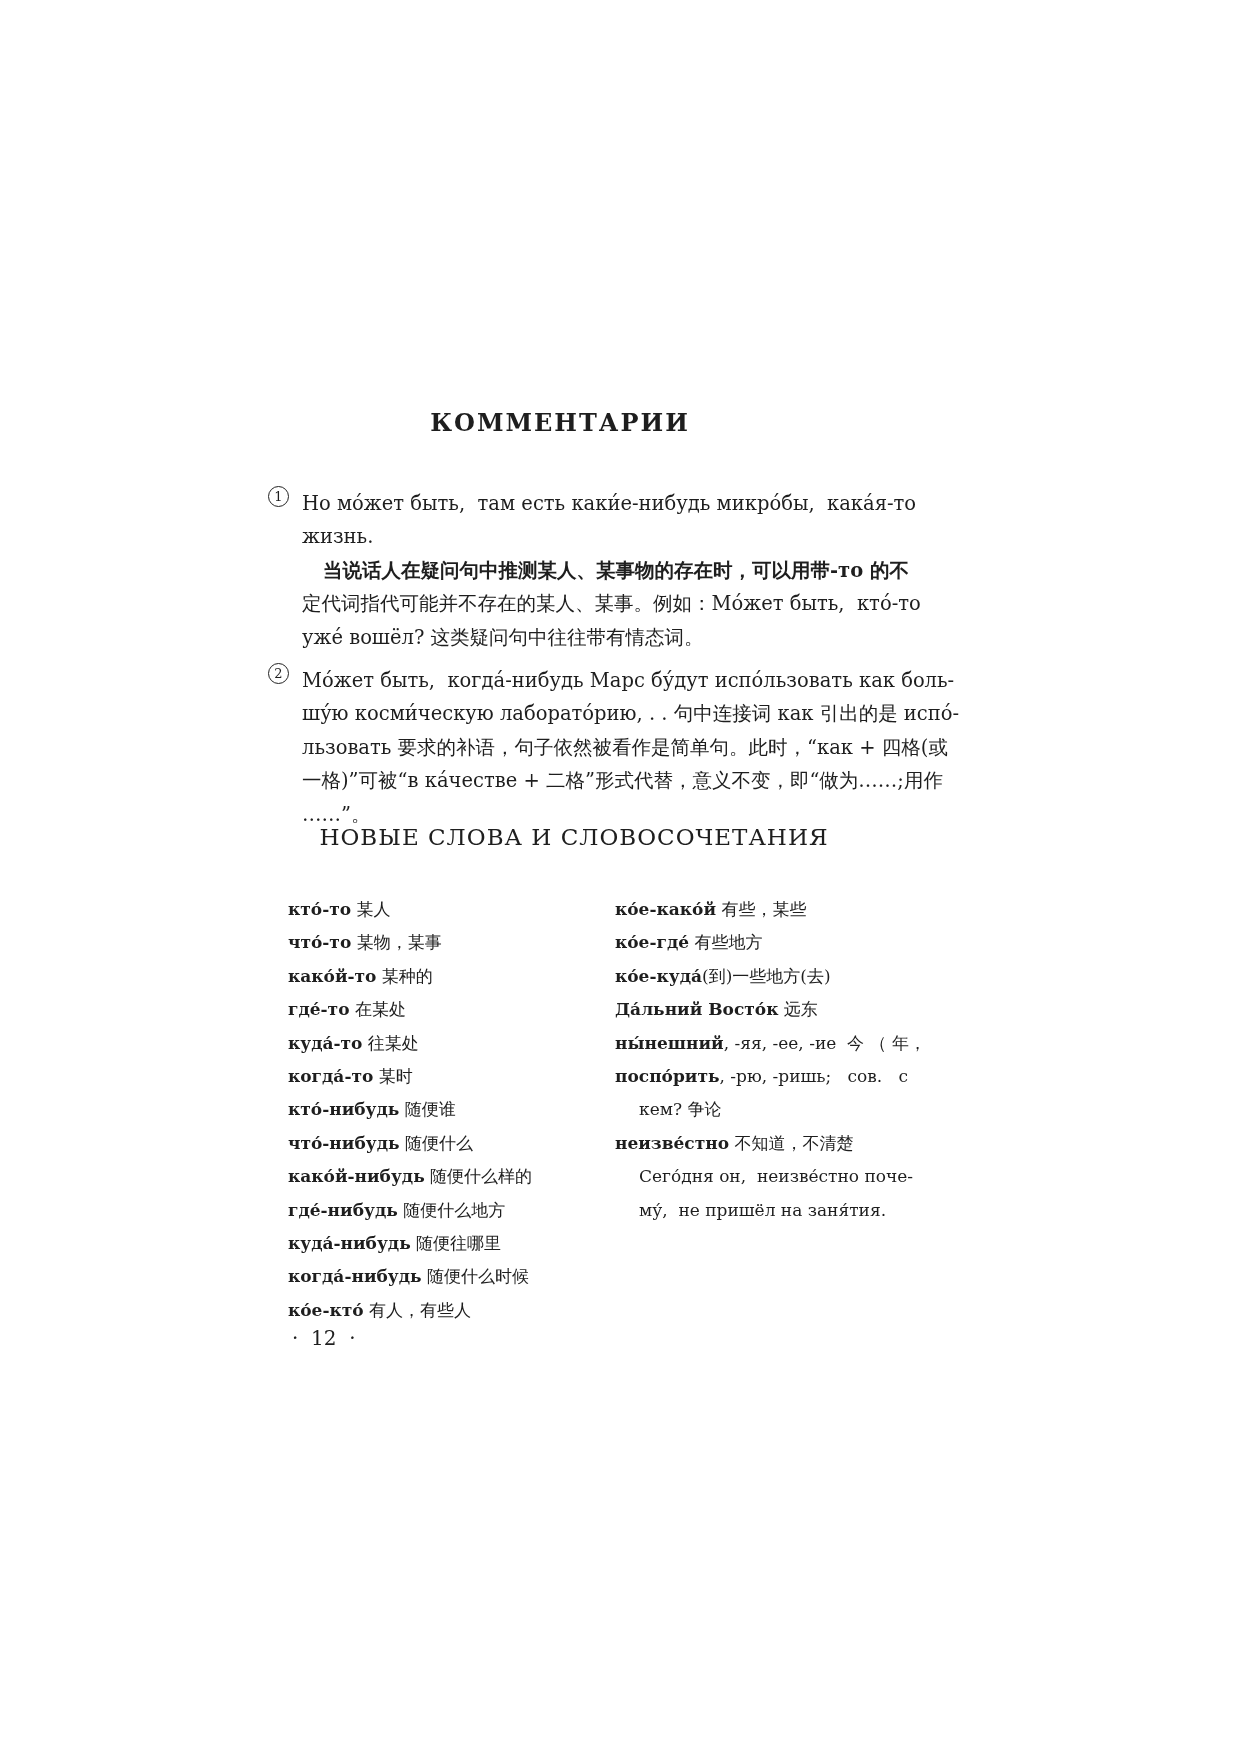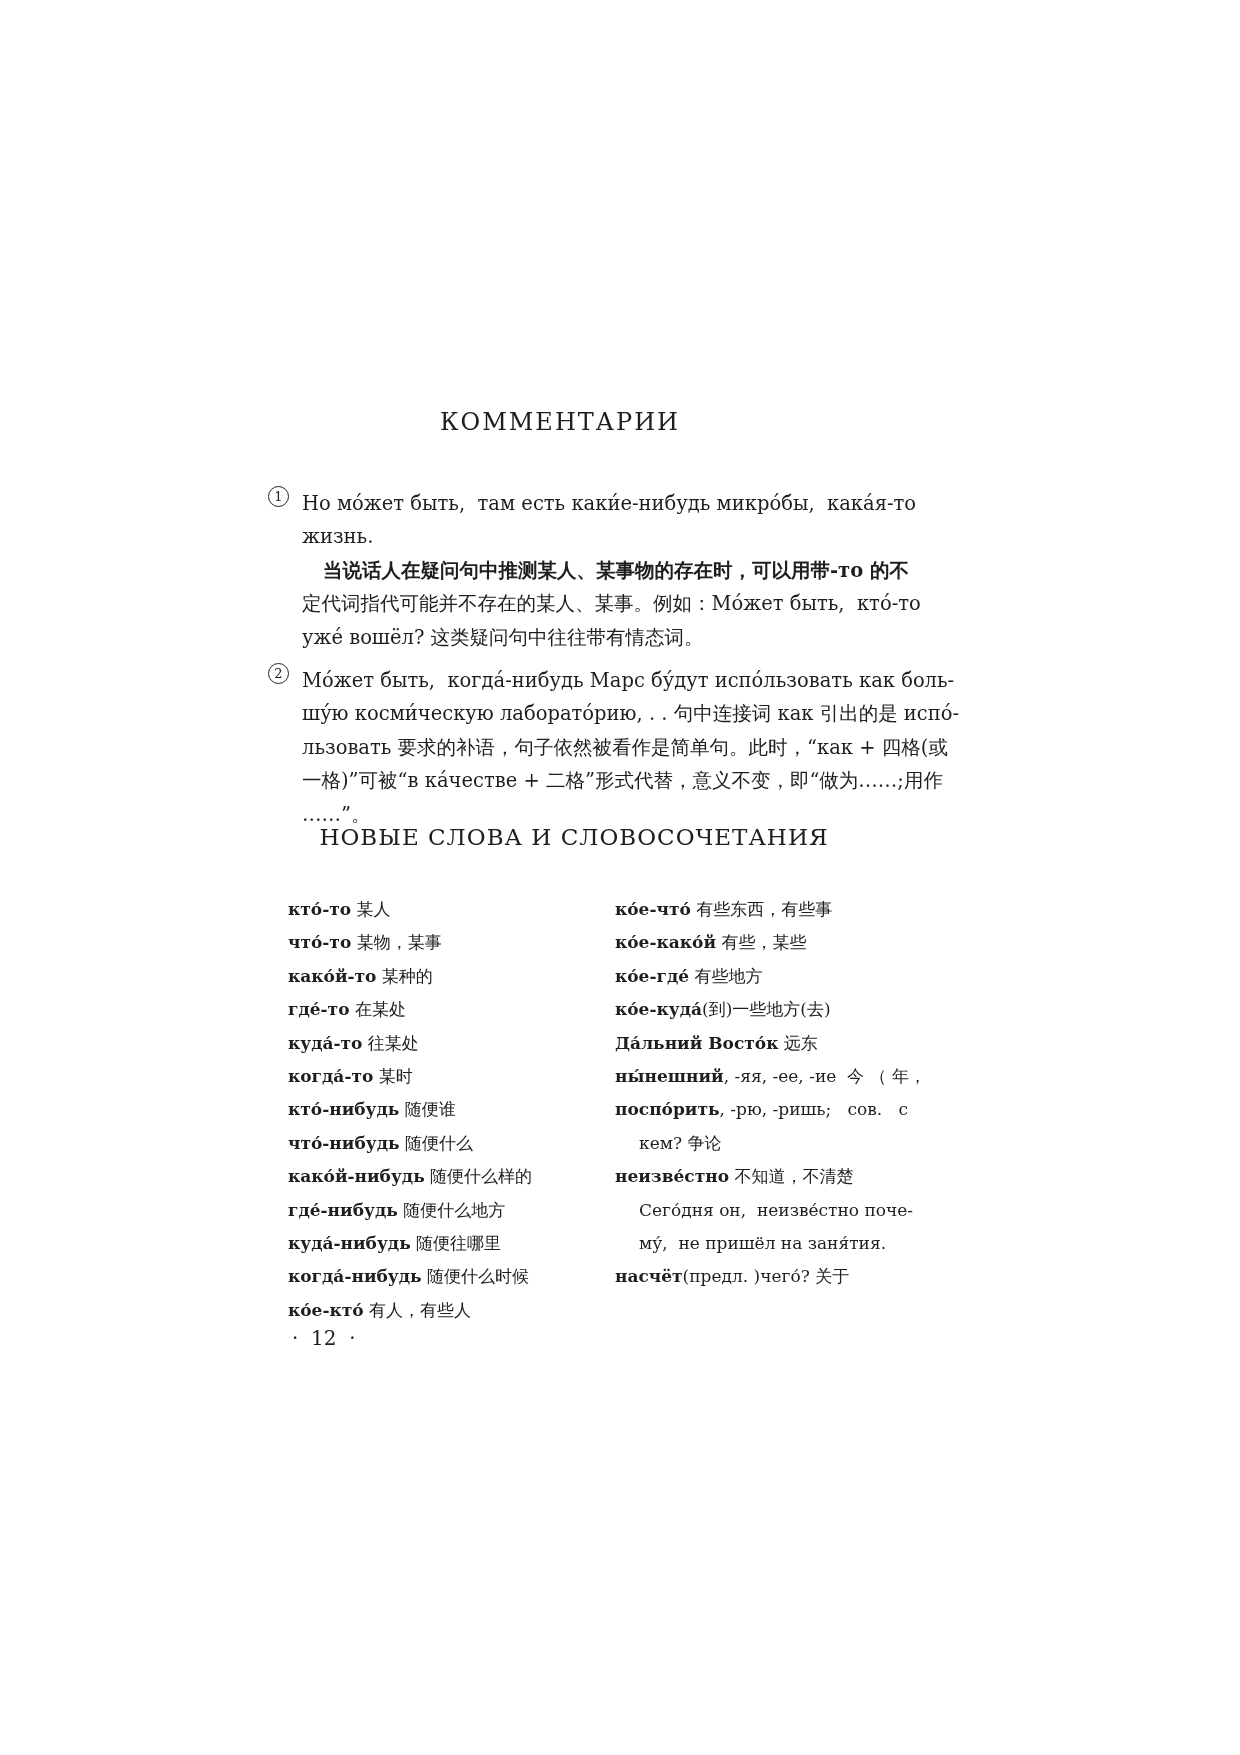--- a/index.html
+++ b/index.html
@@ -5,21 +5,21 @@
   * { margin:0; padding:0; box-sizing:border-box; }
   html, body { width:1240px; height:1755px; }
   body {
     position:relative;
     background:#ffffff;
     color:#1e1e1e;
     font-family:"DejaVu Serif", serif;
   }
   .doc-title {
     position:absolute; top:408px; left:265px; width:590px;
-    text-align:center; font-size:24px; font-weight:400; letter-spacing:2px;
+    text-align:center; font-size:24px; font-weight:700; letter-spacing:2px;
   }
   .comments { position:absolute; top:477px; left:268px; width:700px; font-size:19.5px; }
   .comment { display:flex; align-items:flex-start; }
   .marker-cell { flex:0 0 34px; padding-top:6px; }
   .marker-circle {
     display:inline-flex; align-items:center; justify-content:center;
     width:21px; height:21px; border:1.4px solid #222; border-radius:50%;
     font-size:13px; line-height:1;
   }
   .comment-lines { flex:1;margin-top:10px; }
@@ -84,27 +84,25 @@
   <div class="vocab-line"><span class="vocab-ru">кто́-нибудь</span><span> 随便谁</span></div>
   <div class="vocab-line"><span class="vocab-ru">что́-нибудь</span><span> 随便什么</span></div>
   <div class="vocab-line"><span class="vocab-ru">како́й-нибудь</span><span> 随便什么样的</span></div>
   <div class="vocab-line"><span class="vocab-ru">где́-нибудь</span><span> 随便什么地方</span></div>
   <div class="vocab-line"><span class="vocab-ru">куда́-нибудь</span><span> 随便往哪里</span></div>
   <div class="vocab-line"><span class="vocab-ru">когда́-нибудь</span><span> 随便什么时候</span></div>
   <div class="vocab-line"><span class="vocab-ru">ко́е-кто́</span><span> 有人，有些人</span></div>
 </div>
 
 <div class="vocab-col right">
-  <div class="vocab-line"><span class="vocab-ru">ко́е-что́</span><span> 有些东西，有些事</span></div>
   <div class="vocab-line"><span class="vocab-ru">ко́е-како́й</span><span> 有些，某些</span></div>
   <div class="vocab-line"><span class="vocab-ru">ко́е-где́</span><span> 有些地方</span></div>
   <div class="vocab-line"><span class="vocab-ru">ко́е-куда́</span><span>(到)一些地方(去)</span></div>
   <div class="vocab-line"><span class="vocab-ru">Да́льний Восто́к</span><span> 远东</span></div>
   <div class="vocab-line"><span class="vocab-ru">ны́нешний</span><span>, -яя, -ее, -ие  今 （ 年，</span></div>
   <div class="vocab-line"><span class="vocab-ru">поспо́рить</span><span>, -рю, -ришь;   сов.   с</span></div>
   <div class="vocab-line cont">кем? 争论</div>
   <div class="vocab-line"><span class="vocab-ru">неизве́стно</span><span> 不知道，不清楚</span></div>
   <div class="vocab-line cont">Сего́дня он,  неизве́стно поче-</div>
   <div class="vocab-line cont">му́,  не пришёл на заня́тия.</div>
-  <div class="vocab-line"><span class="vocab-ru">насчёт</span><span>(предл. )чего́? 关于</span></div>
 </div>
 
 <div class="page-number">·  12  ·</div>
 
 </body></html>

